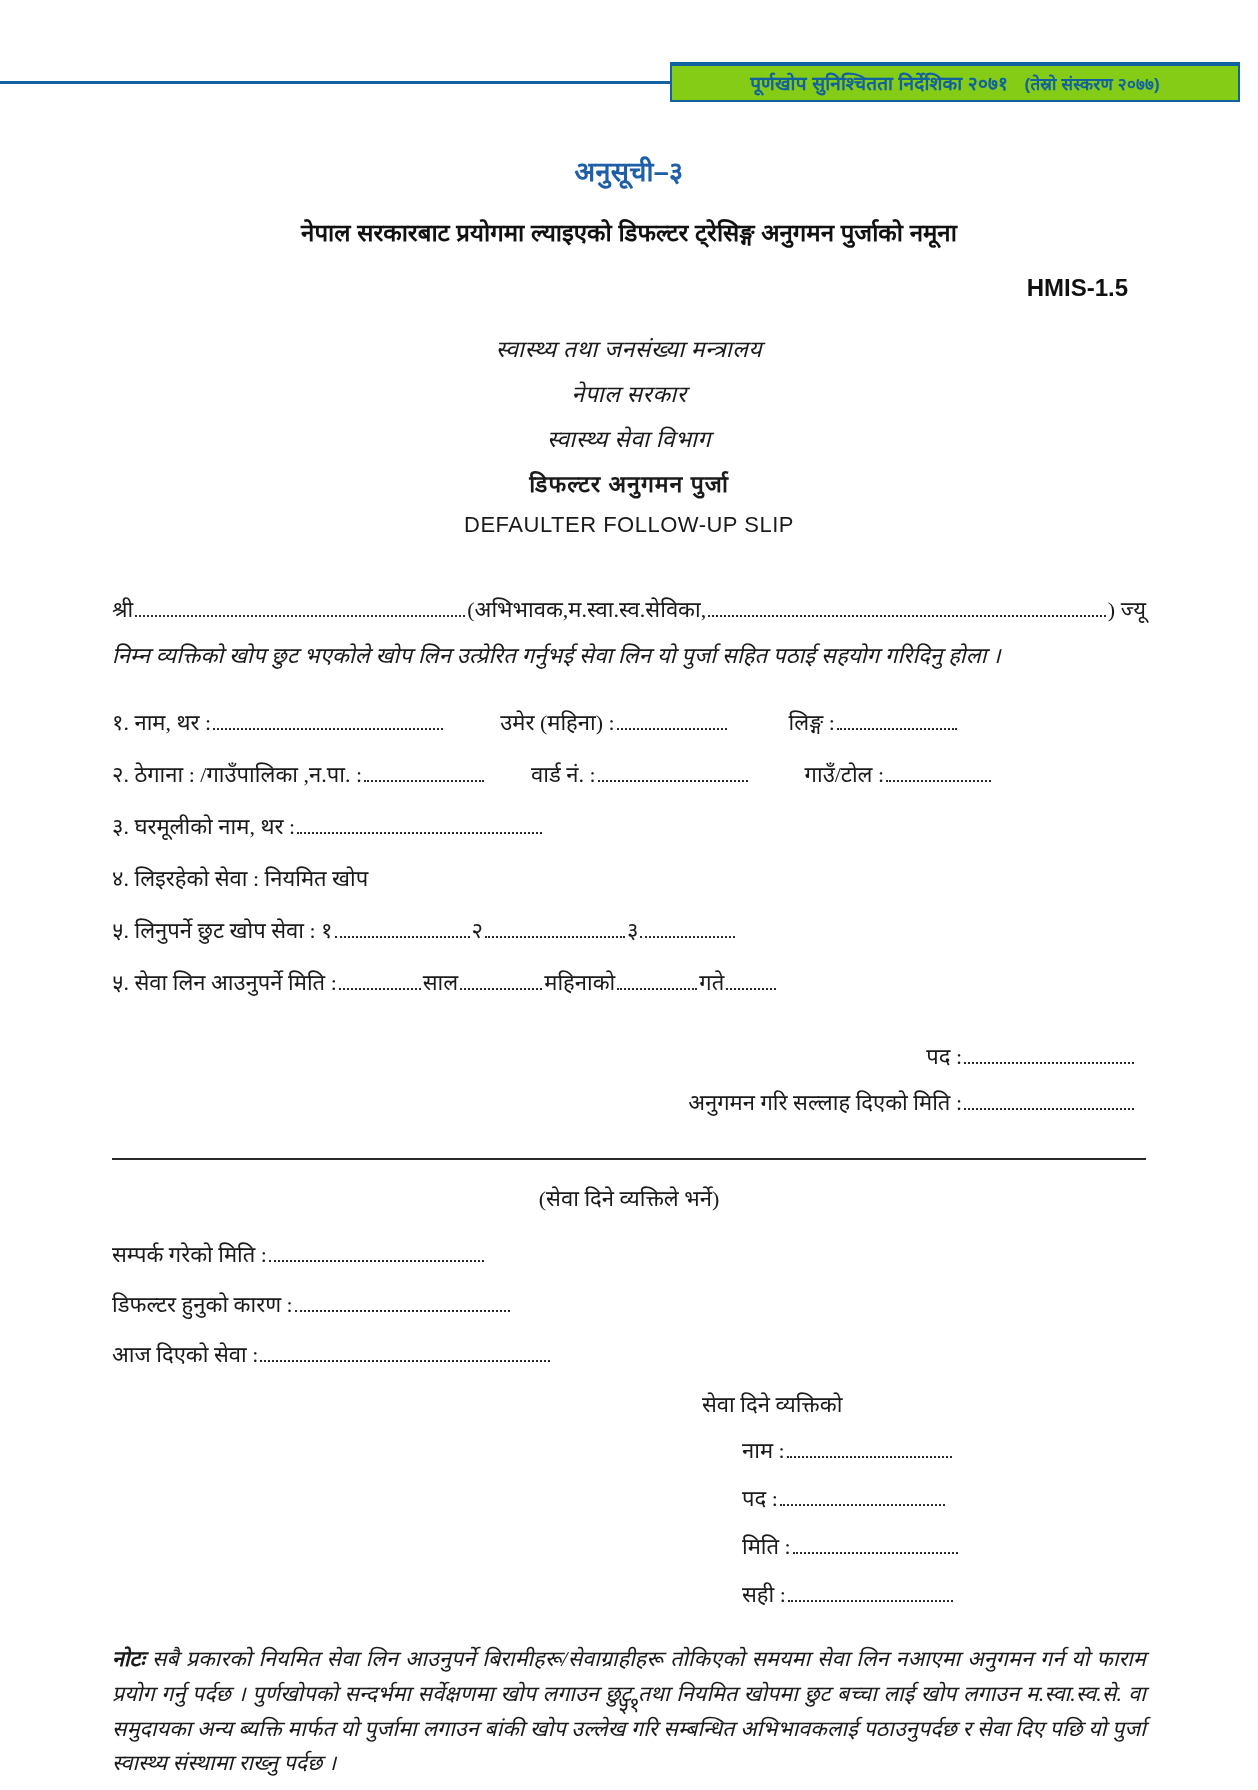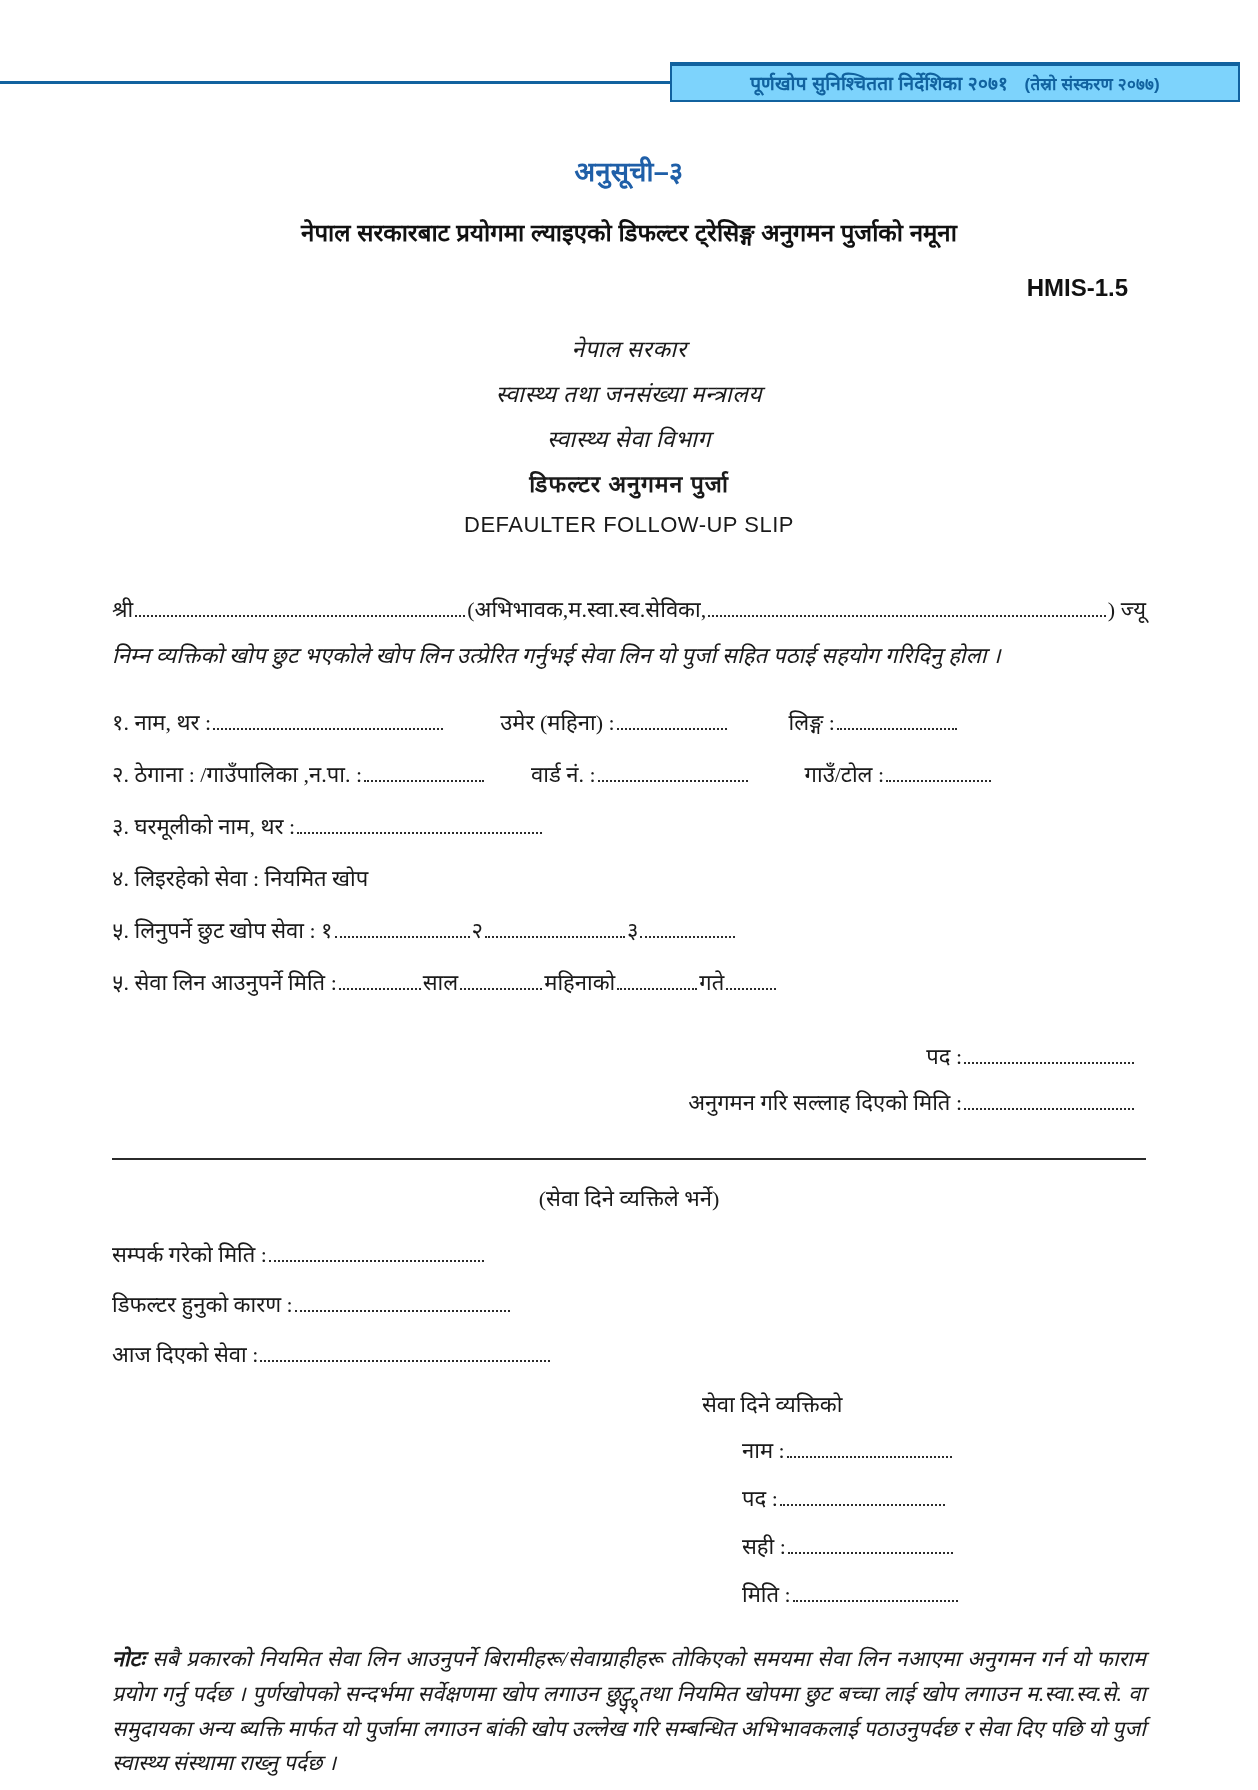--- a/index.html
+++ b/index.html
@@ -40,21 +40,21 @@
     height: 3px;
     background: #11629f;
   }
   .header-box {
     position: absolute;
     top: 0;
     left: 670px;
     right: 18px;
     height: 40px;
     border: 2px solid #11629f;
-    background: #7dd3fc;
+    background: #84cc16;
     box-sizing: border-box;
     display: flex;
     align-items: center;
     justify-content: flex-end;
   }
   .header-box-inner {
     border-top: 2px solid #11629f;
     width: 100%;
     height: 100%;
     display: flex;
@@ -275,22 +275,22 @@
     </div>
   </div>
 
   <div class="content">
 
     <div class="annex-title">अनुसूची–३</div>
     <div class="annex-subtitle">नेपाल सरकारबाट प्रयोगमा ल्याइएको डिफल्टर ट्रेसिङ्ग अनुगमन पुर्जाको नमूना</div>
     <div class="form-code">HMIS-1.5</div>
 
     <div class="org-block">
+      <div class="org-line">स्वास्थ्य तथा जनसंख्या मन्त्रालय</div>
       <div class="org-line">नेपाल सरकार</div>
-      <div class="org-line">स्वास्थ्य तथा जनसंख्या मन्त्रालय</div>
       <div class="org-line">स्वास्थ्य सेवा विभाग</div>
       <div class="org-line bold">डिफल्टर अनुगमन पुर्जा</div>
       <div class="org-line english">DEFAULTER FOLLOW-UP SLIP</div>
     </div>
 
     <div class="salutation-block">
       <div class="line-row">
         <span class="lbl">श्री</span>
         <span class="dots" style="width:330px"></span>
         <span class="lbl">(अभिभावक,म.स्वा.स्व.सेविका,</span>
@@ -395,27 +395,27 @@
       <div class="provider-sig-title">सेवा दिने व्यक्तिको</div>
       <div class="sig-line">
         <span class="lbl">नाम :</span>
         <span class="dots" style="width:165px"></span>
       </div>
       <div class="sig-line">
         <span class="lbl">पद :</span>
         <span class="dots" style="width:165px"></span>
       </div>
       <div class="sig-line">
+        <span class="lbl">मिति :</span>
+        <span class="dots" style="width:165px"></span>
+      </div>
+      <div class="sig-line">
         <span class="lbl">सही :</span>
         <span class="dots" style="width:165px"></span>
       </div>
-      <div class="sig-line">
-        <span class="lbl">मिति :</span>
-        <span class="dots" style="width:165px"></span>
-      </div>
     </div>
 
     <div class="note">
       <b>नोटः</b><span> सबै प्रकारको नियमित सेवा लिन आउनुपर्ने बिरामीहरू/सेवाग्राहीहरू तोकिएको समयमा सेवा लिन नआएमा अनुगमन गर्न यो फाराम प्रयोग गर्नु पर्दछ । पुर्णखोपको सन्दर्भमा सर्वेक्षणमा खोप लगाउन छुट तथा नियमित खोपमा छुट बच्चा लाई खोप लगाउन म.स्वा.स्व.से. वा समुदायका अन्य ब्यक्ति मार्फत यो पुर्जामा लगाउन बांकी खोप उल्लेख गरि सम्बन्धित अभिभावकलाई पठाउनुपर्दछ र सेवा दिए पछि यो पुर्जा स्वास्थ्य संस्थामा राख्नु पर्दछ ।</span>
     </div>
 
   </div>
 
   <div class="page-number">५१</div>
 

